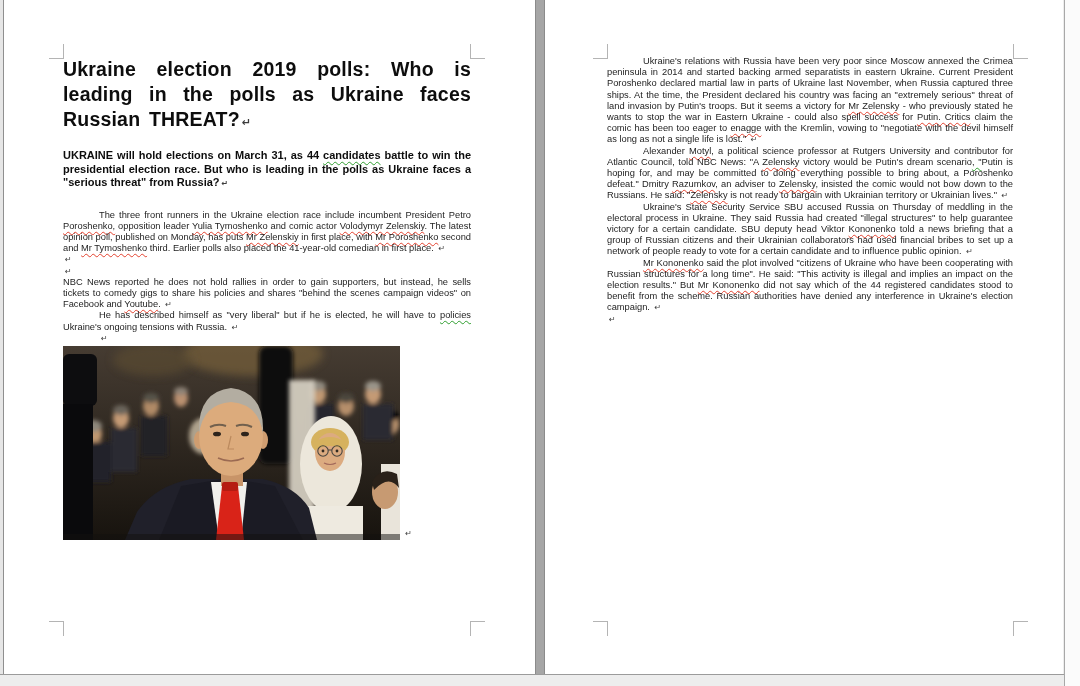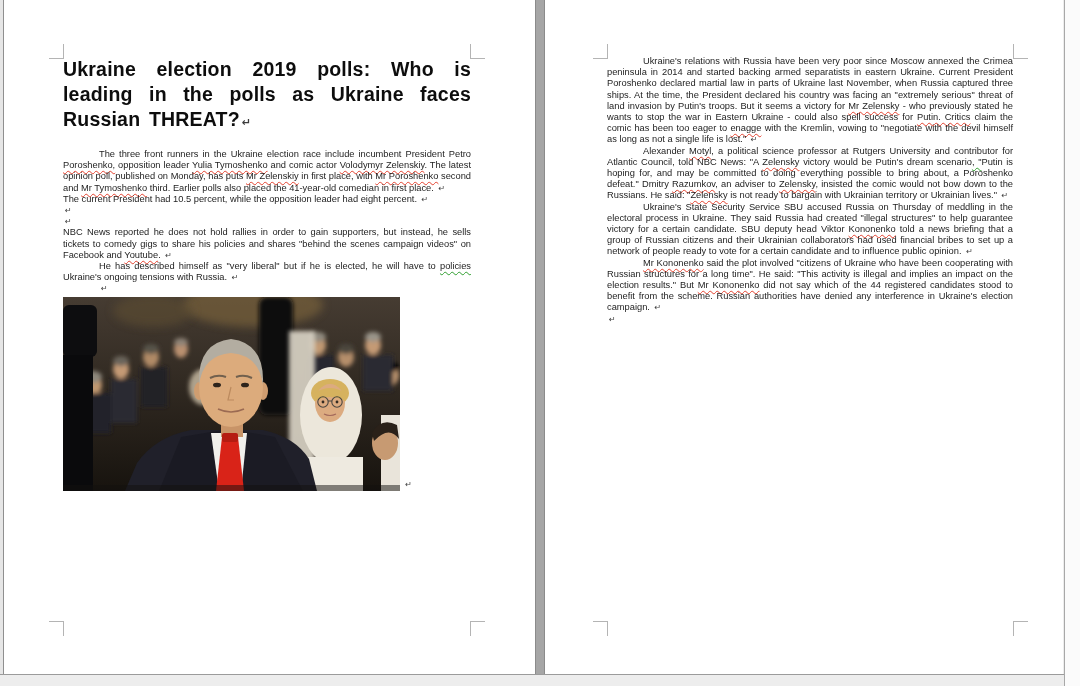--- a/index.html
+++ b/index.html
@@ -56,23 +56,23 @@
 
 <div class="gutter-left"></div>
 
 <div class="page page-left">
   <div class="corner c-tl"></div>
   <div class="corner c-tr"></div>
   <div class="corner c-bl"></div>
   <div class="corner c-br"></div>
   <div class="inner">
     <h1 class="title"><span>Ukraine election 2019 polls: Who is leading in the polls as Ukraine faces Russian THREAT?</span><span class="run-mark">↵</span></h1>
+    <p class="subhead"><span>UKRAINE will hold elections on March 31, as 44 </span><span class="run-green">candidates</span><span> battle to win the presidential election race. But who is leading in the polls as Ukraine faces a "serious threat" from Russia?</span><span class="run-mark">↵</span></p>
     <div>
         <p class="bpara indent"><span>The three front runners in the Ukraine election race include incumbent President Petro </span><span class="run-red">Poroshenko,</span><span> opposition leader </span><span class="run-red">Yulia Tymoshenko</span><span> and comic actor </span><span class="run-red">Volodymyr Zelenskiy</span><span>. The latest opinion poll, published on Monday, has puts </span><span class="run-red">Mr Zelenskiy</span><span> in first place, with </span><span class="run-red">Mr Poroshenko</span><span> second and </span><span class="run-red">Mr Tymoshenko</span><span> third. Earlier polls also placed the 41-year-old comedian in first place. </span><span class="run-mark">↵</span></p>
-        <p class="bpara"><span>The current President had 10.5 percent, while the opposition leader had eight percent. </span><span class="run-mark">↵</span></p>
         <p class="bpara"><span class="run-mark">↵</span></p>
         <p class="bpara"><span class="run-mark">↵</span></p>
         <p class="bpara"><span>NBC News reported he does not hold rallies in order to gain supporters, but instead, he sells tickets to comedy gigs to share his policies and shares "behind the scenes campaign videos" on Facebook and </span><span class="run-red">Youtube</span><span>. </span><span class="run-mark">↵</span></p>
         <p class="bpara indent"><span>He has described himself as "very liberal" but if he is elected, he will have to </span><span class="run-green">policies</span><span> Ukraine's ongoing tensions with Russia. </span><span class="run-mark">↵</span></p>
         <p class="bpara indent"><span class="run-mark">↵</span></p>
       </div>
     <figure class="photo">
       <svg width="337" height="194" viewBox="0 0 337 194" preserveAspectRatio="none">
         <defs>
           <linearGradient id="bg" x1="0" y1="0" x2="0" y2="1">

